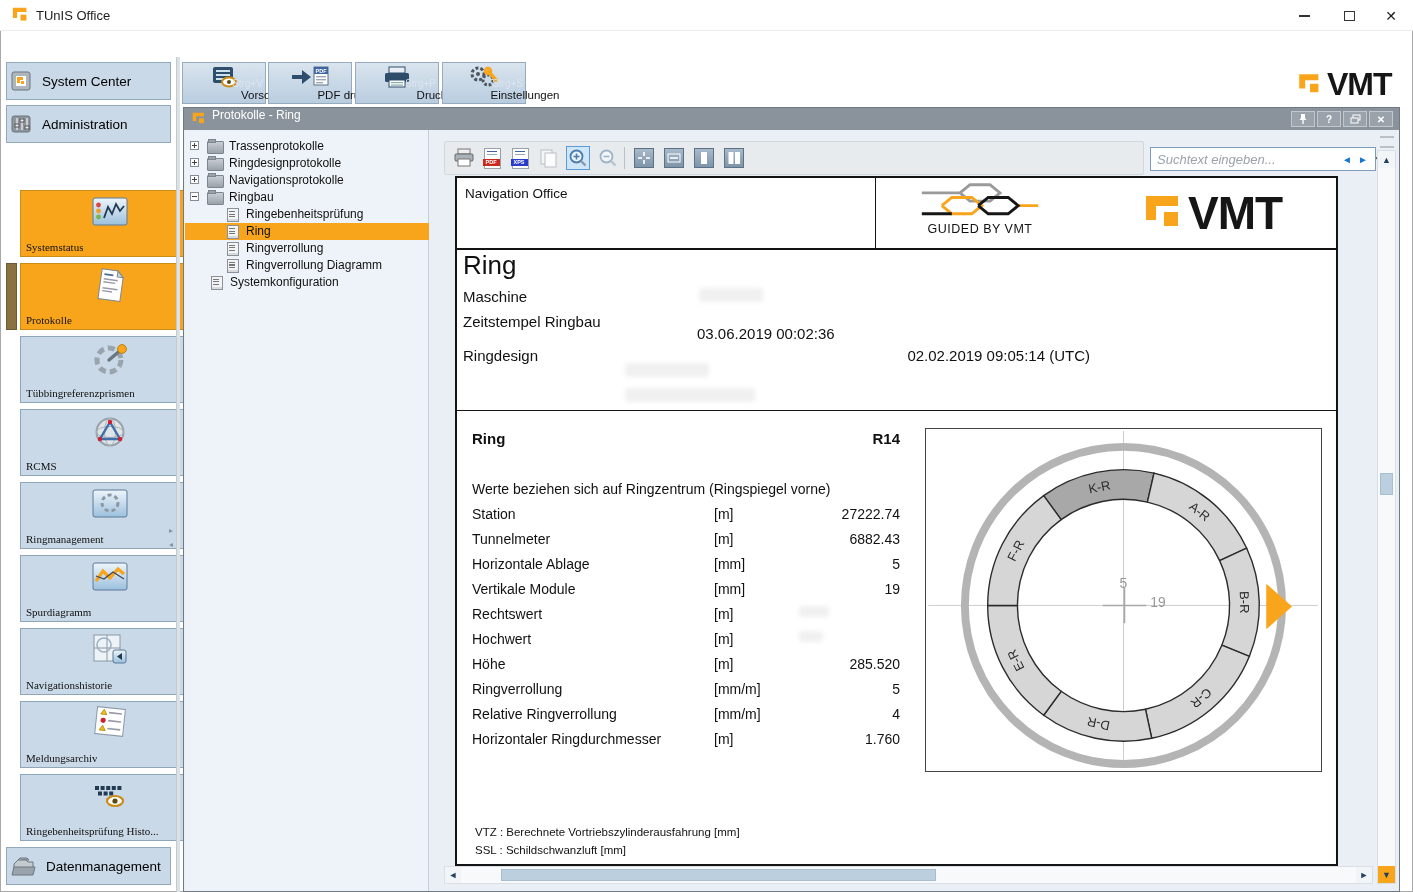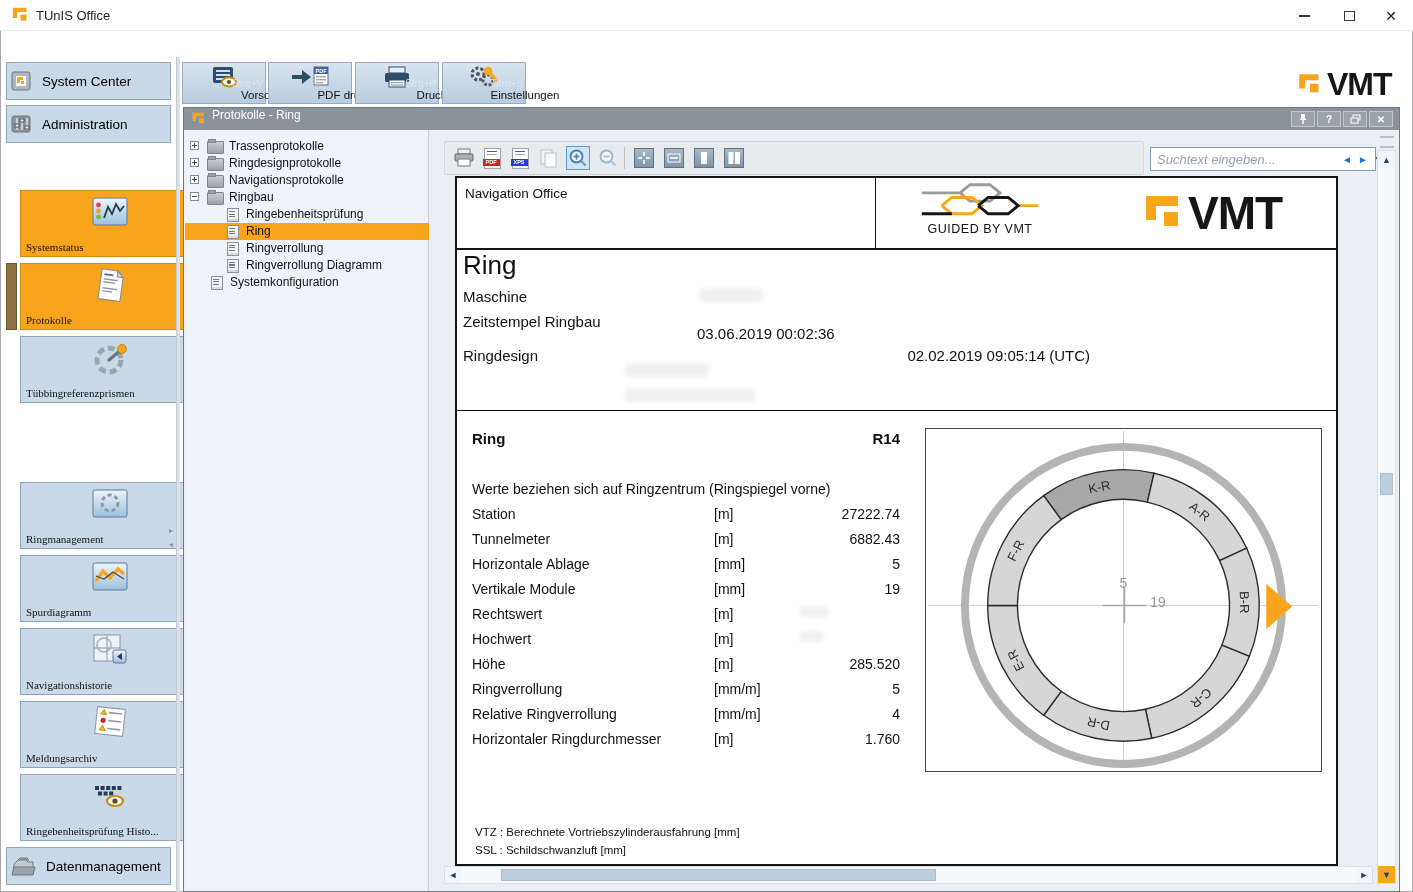--- a/index.html
+++ b/index.html
@@ -242,20 +242,32 @@
     </svg>
     <span class="tlbl">Protokolle</span>
   </div>
   <div class="tile abs" style="top:336px">
     <svg class="tico" width="48" height="38">
       <circle cx="23" cy="20" r="12" fill="none" stroke="#99a4ad" stroke-width="5" stroke-dasharray="7 4"></circle>
       <line x1="23" y1="20" x2="36" y2="9" stroke="#6b7780" stroke-width="3.4" stroke-linecap="round"></line>
       <circle cx="36" cy="9" r="4.4" fill="#F9A51B" stroke="#b87f12"></circle>
     </svg>
     <span class="tlbl">Tübbingreferenzprismen</span>
+  </div>
+  <div class="tile abs" style="top:409px">
+    <svg class="tico" width="48" height="38">
+      <circle cx="24" cy="19" r="13.5" fill="#dfe4e8" stroke="#98a2aa" stroke-width="2"></circle>
+      <ellipse cx="24" cy="19" rx="13.5" ry="5.5" fill="none" stroke="#aab3ba"></ellipse>
+      <ellipse cx="24" cy="19" rx="5.5" ry="13.5" fill="none" stroke="#aab3ba"></ellipse>
+      <polygon points="24,9 14,26 34,26" fill="none" stroke="#3f6ea8" stroke-width="2.4"></polygon>
+      <circle cx="24" cy="9" r="2.2" fill="#c23"></circle>
+        <circle cx="14" cy="26" r="2.2" fill="#c23"></circle>
+        <circle cx="34" cy="26" r="2.2" fill="#c23"></circle>
+    </svg>
+    <span class="tlbl">RCMS</span>
   </div>
   <div class="tile abs" style="top:482px">
     <svg class="tico" width="48" height="38">
       <rect x="7" y="4" width="34" height="27" rx="2" fill="url(#g-win)" stroke="#5a7a9a"></rect>
       <circle cx="24" cy="17" r="8" fill="none" stroke="#8d979f" stroke-width="3" stroke-dasharray="4 3"></circle>
     </svg>
     <span class="tlbl">Ringmanagement</span>
   </div>
   <div class="tile abs" style="top:555px">
     <svg class="tico" width="48" height="38">

